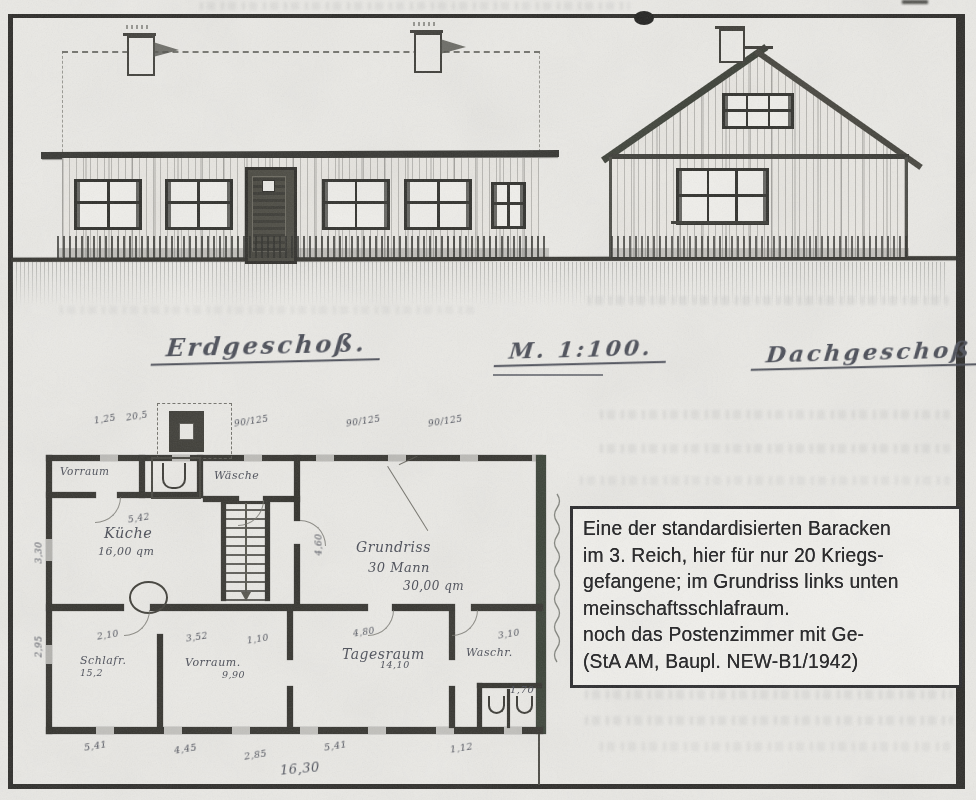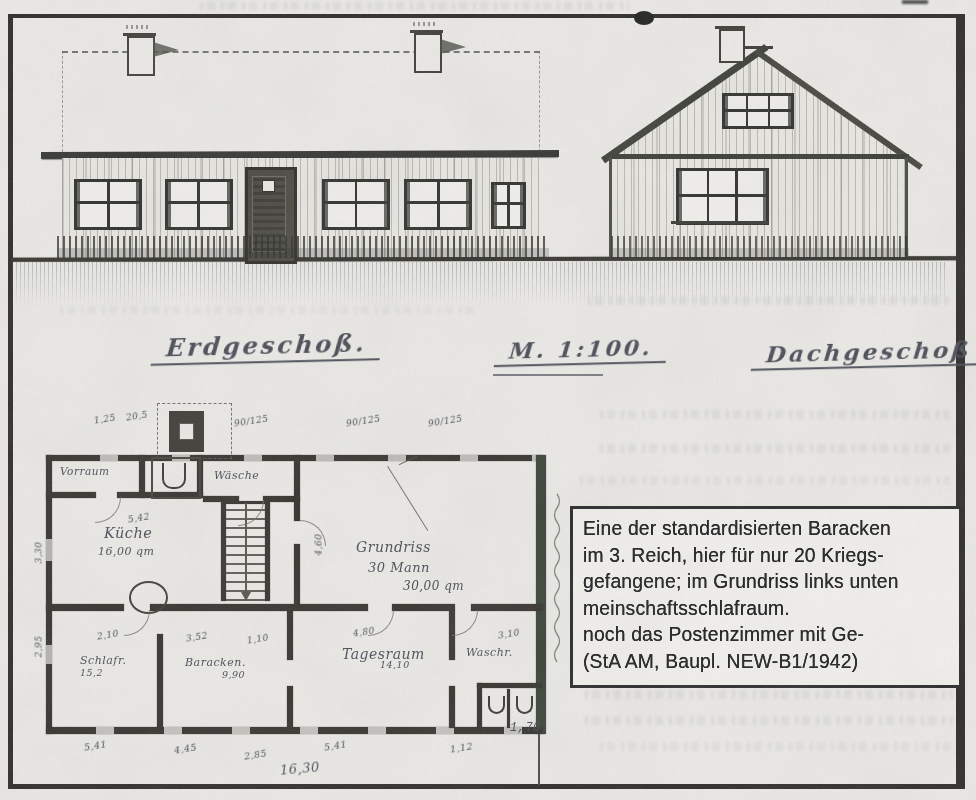--- a/index.html
+++ b/index.html
@@ -177,39 +177,39 @@
   <div class="hw dimr" style="left:128px;top:514px;font-size:9px;">5,42</div>
   <div class="hw" style="left:308px;top:540px;font-size:9px;transform:rotate(-90deg);">4,60</div>
   <div class="hw" style="left:28px;top:548px;font-size:9px;transform:rotate(-90deg);">3,30</div>
   <div class="hw" style="left:28px;top:642px;font-size:9px;transform:rotate(-90deg);">2,95</div>
 
   <div class="hw dimr" style="left:97px;top:631px;font-size:9px;">2,10</div>
   <div class="hw dimr" style="left:186px;top:633px;font-size:9px;">3,52</div>
   <div class="hw dimr" style="left:247px;top:635px;font-size:9px;">1,10</div>
   <div class="hw dimr" style="left:353px;top:628px;font-size:9px;">4,80</div>
   <div class="hw dimr" style="left:498px;top:630px;font-size:9px;">3,10</div>
-  <div class="hw" style="left:510px;top:722px;font-size:12px;font-family:Liberation Mono, monospace;">1,70</div>
+  <div class="hw" style="left:510px;top:685px;font-size:10px;">1,70</div>
 
   <div class="hw dimr" style="left:84px;top:741px;font-size:9.5px;">5,41</div>
   <div class="hw dimr" style="left:174px;top:744px;font-size:9.5px;">4,45</div>
   <div class="hw dimr" style="left:244px;top:750px;font-size:9.5px;">2,85</div>
   <div class="hw dimr" style="left:324px;top:741px;font-size:9.5px;">5,41</div>
   <div class="hw dimr" style="left:450px;top:743px;font-size:9.5px;">1,12</div>
   <div class="hw" style="left:280px;top:762px;font-size:13px;transform:rotate(-5deg);">16,30</div>
 
   <div class="hw" style="left:60px;top:466px;font-size:10.5px;">Vorraum</div>
   <div class="hw" style="left:214px;top:470px;font-size:11px;">Wäsche</div>
   <div class="hw" style="left:104px;top:526px;font-size:14.5px;">Küche</div>
   <div class="hw" style="left:98px;top:546px;font-size:11px;">16,00 qm</div>
   <div class="hw" style="left:356px;top:540px;font-size:14px;">Grundriss</div>
   <div class="hw" style="left:368px;top:561px;font-size:13px;">30 Mann</div>
   <div class="hw" style="left:366px;top:580px;font-size:12px;margin-left:37px;">30,00 qm</div>
   <div class="hw" style="left:80px;top:655px;font-size:11px;">Schlafr.</div>
   <div class="hw" style="left:80px;top:668px;font-size:9.5px;">15,2</div>
-  <div class="hw" style="left:185px;top:657px;font-size:11px;">Baracken.</div>
+  <div class="hw" style="left:185px;top:657px;font-size:11px;">Vorraum.</div>
   <div class="hw" style="left:222px;top:670px;font-size:9.5px;">9,90</div>
   <div class="hw" style="left:342px;top:647px;font-size:14px;">Tagesraum</div>
   <div class="hw" style="left:380px;top:660px;font-size:9.5px;text-align:center;">14,10</div>
   <div class="hw" style="left:466px;top:647px;font-size:11px;">Waschr.</div>
 
   <div class="abs" style="left:570px;top:506px;width:392px;border:3.5px solid #2a2a2c;background:#f1f0ec;padding:7px 10px 9px;box-sizing:border-box;
        font-size:19.3px;line-height:26.6px;color:#202022;letter-spacing:.2px;text-shadow:0 0 .4px #202022;">
     <div class="capline">Eine der standardisierten Baracken</div>
     <div class="capline">im 3. Reich, hier für nur 20 Kriegs-</div>
     <div class="capline">gefangene; im Grundriss links unten</div>

